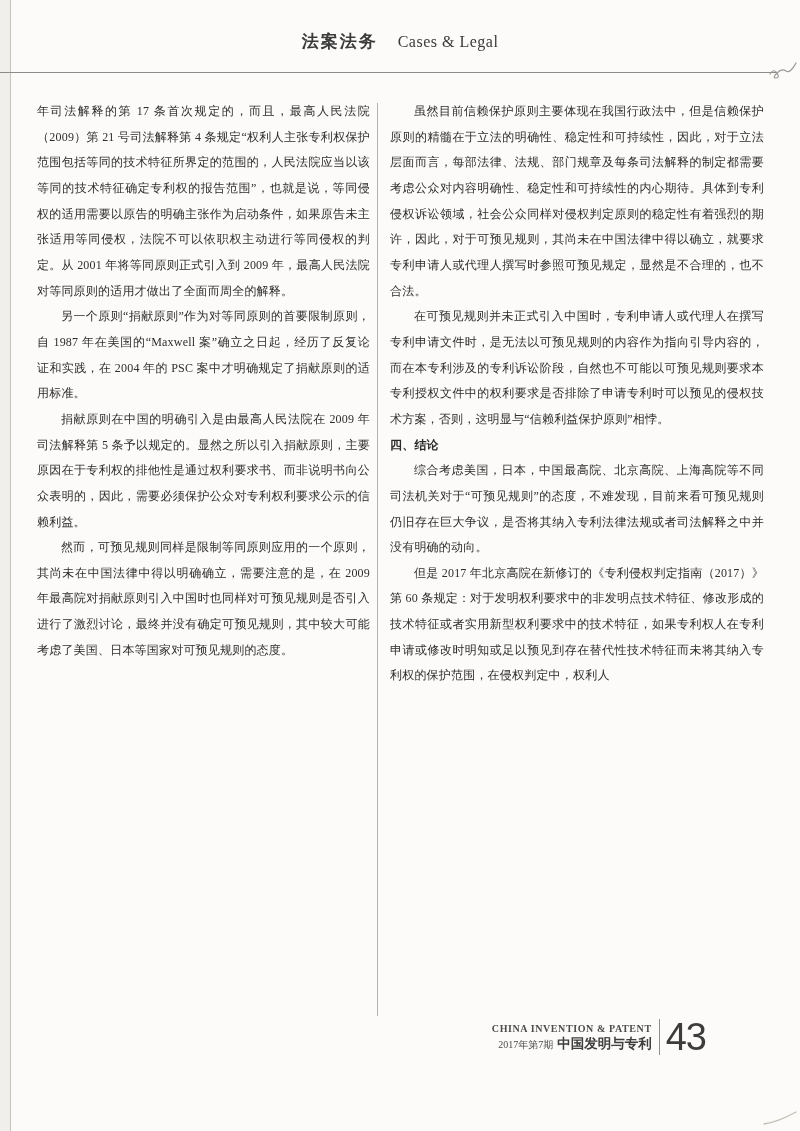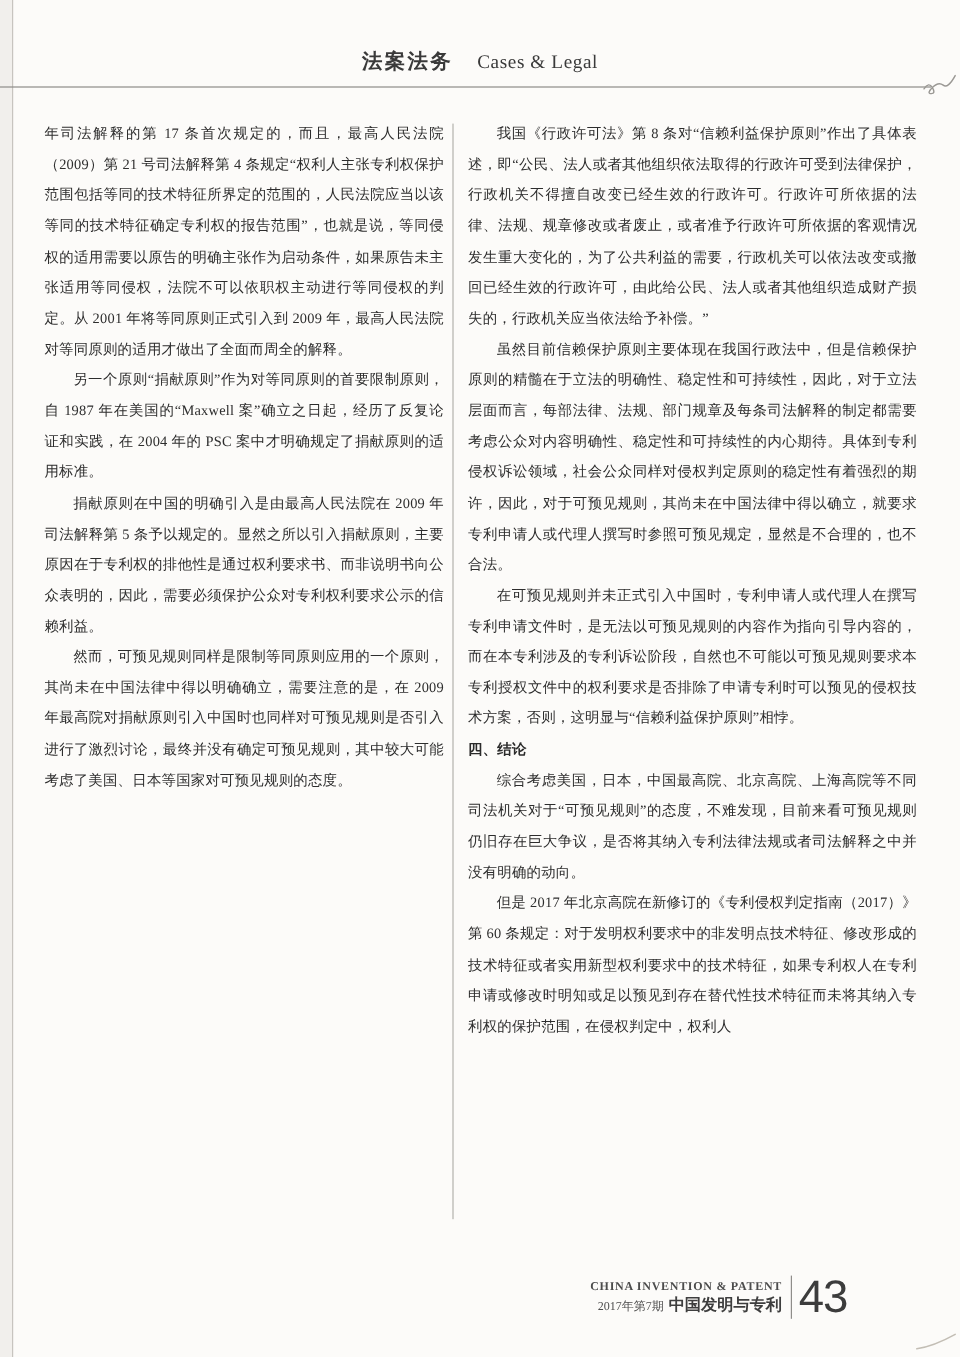--- a/index.html
+++ b/index.html
@@ -16,21 +16,21 @@
   .scan-strip{
     position:absolute;left:0;top:0;width:10px;height:1131px;
     background:#f1efec;
   }
   .scan-edge{
     position:absolute;left:10px;top:0;width:1px;height:1131px;
     background:#c7c4bf;
   }
   
   .header{
-    position:absolute;top:40px;left:0;right:0;
+    position:absolute;top:30px;left:0;right:0;
     text-align:center;white-space:nowrap;
   }
   .h-cn{
     font-family:"Liberation Sans","DejaVu Sans",sans-serif;
     font-weight:700;font-size:17px;color:#3a3a3a;letter-spacing:2px;
   }
   .h-en{
     font-family:"Liberation Serif","DejaVu Serif",serif;
     font-size:16px;color:#3a3a3a;margin-left:16px;letter-spacing:0.5px;
   }
@@ -58,21 +58,21 @@
   .col p.no-indent{text-indent:0;}
   .conclusion-heading{
     margin:13px 0 7px 0;
     font-family:"Liberation Sans","DejaVu Sans",sans-serif;
     font-weight:700;
     font-size:16.5px;
     color:#2b2b2b;
   }
   
   .footer{
-    position:absolute;top:1062px;right:94px;
+    position:absolute;top:1018px;right:94px;
     display:flex;align-items:center;
   }
   .f-text{text-align:right;line-height:1.3;padding-right:7px;}
   .f-en{
     font-size:10px;font-weight:700;letter-spacing:0.6px;
     color:#4c4c4c;font-family:"Liberation Serif","DejaVu Serif",serif;
   }
   .f-cn{font-size:13.5px;color:#3e3e3e;font-weight:600;}
   .f-issue{font-size:10px;font-weight:400;color:#4c4c4c;margin-right:4px;}
   .f-bar{width:1px;height:36px;background:#8f8d8a;}
@@ -104,21 +104,20 @@
   <div class="col col-left">
     <p class="no-indent">年司法解释的第 17 条首次规定的，而且，最高人民法院（2009）第 21 号司法解释第 4 条规定“权利人主张专利权保护范围包括等同的技术特征所界定的范围的，人民法院应当以该等同的技术特征确定专利权的报告范围”，也就是说，等同侵权的适用需要以原告的明确主张作为启动条件，如果原告未主张适用等同侵权，法院不可以依职权主动进行等同侵权的判定。从 2001 年将等同原则正式引入到 2009 年，最高人民法院对等同原则的适用才做出了全面而周全的解释。</p>
     <p>另一个原则“捐献原则”作为对等同原则的首要限制原则，自 1987 年在美国的“Maxwell 案”确立之日起，经历了反复论证和实践，在 2004 年的 PSC 案中才明确规定了捐献原则的适用标准。</p>
     <p>捐献原则在中国的明确引入是由最高人民法院在 2009 年司法解释第 5 条予以规定的。显然之所以引入捐献原则，主要原因在于专利权的排他性是通过权利要求书、而非说明书向公众表明的，因此，需要必须保护公众对专利权利要求公示的信赖利益。</p>
     <p>然而，可预见规则同样是限制等同原则应用的一个原则，其尚未在中国法律中得以明确确立，需要注意的是，在 2009 年最高院对捐献原则引入中国时也同样对可预见规则是否引入进行了激烈讨论，最终并没有确定可预见规则，其中较大可能考虑了美国、日本等国家对可预见规则的态度。</p>
   </div>
 
   <div class="col-divider"></div>
 
   <div class="col col-right">
-    <p>我国《行政许可法》第 8 条对“信赖利益保护原则”作出了具体表述，即“公民、法人或者其他组织依法取得的行政许可受到法律保护，行政机关不得擅自改变已经生效的行政许可。行政许可所依据的法律、法规、规章修改或者废止，或者准予行政许可所依据的客观情况发生重大变化的，为了公共利益的需要，行政机关可以依法改变或撤回已经生效的行政许可，由此给公民、法人或者其他组织造成财产损失的，行政机关应当依法给予补偿。”</p>
     <p>虽然目前信赖保护原则主要体现在我国行政法中，但是信赖保护原则的精髓在于立法的明确性、稳定性和可持续性，因此，对于立法层面而言，每部法律、法规、部门规章及每条司法解释的制定都需要考虑公众对内容明确性、稳定性和可持续性的内心期待。具体到专利侵权诉讼领域，社会公众同样对侵权判定原则的稳定性有着强烈的期许，因此，对于可预见规则，其尚未在中国法律中得以确立，就要求专利申请人或代理人撰写时参照可预见规定，显然是不合理的，也不合法。</p>
     <p>在可预见规则并未正式引入中国时，专利申请人或代理人在撰写专利申请文件时，是无法以可预见规则的内容作为指向引导内容的，而在本专利涉及的专利诉讼阶段，自然也不可能以可预见规则要求本专利授权文件中的权利要求是否排除了申请专利时可以预见的侵权技术方案，否则，这明显与“信赖利益保护原则”相悖。</p>
     <p class="conclusion-heading no-indent">四、结论</p>
     <p>综合考虑美国，日本，中国最高院、北京高院、上海高院等不同司法机关对于“可预见规则”的态度，不难发现，目前来看可预见规则仍旧存在巨大争议，是否将其纳入专利法律法规或者司法解释之中并没有明确的动向。</p>
     <p>但是 2017 年北京高院在新修订的《专利侵权判定指南（2017）》第 60 条规定：对于发明权利要求中的非发明点技术特征、修改形成的技术特征或者实用新型权利要求中的技术特征，如果专利权人在专利申请或修改时明知或足以预见到存在替代性技术特征而未将其纳入专利权的保护范围，在侵权判定中，权利人</p>
   </div>
 
   <div class="footer">
     <div class="f-text">
       <div class="f-en">CHINA INVENTION &amp; PATENT</div>

